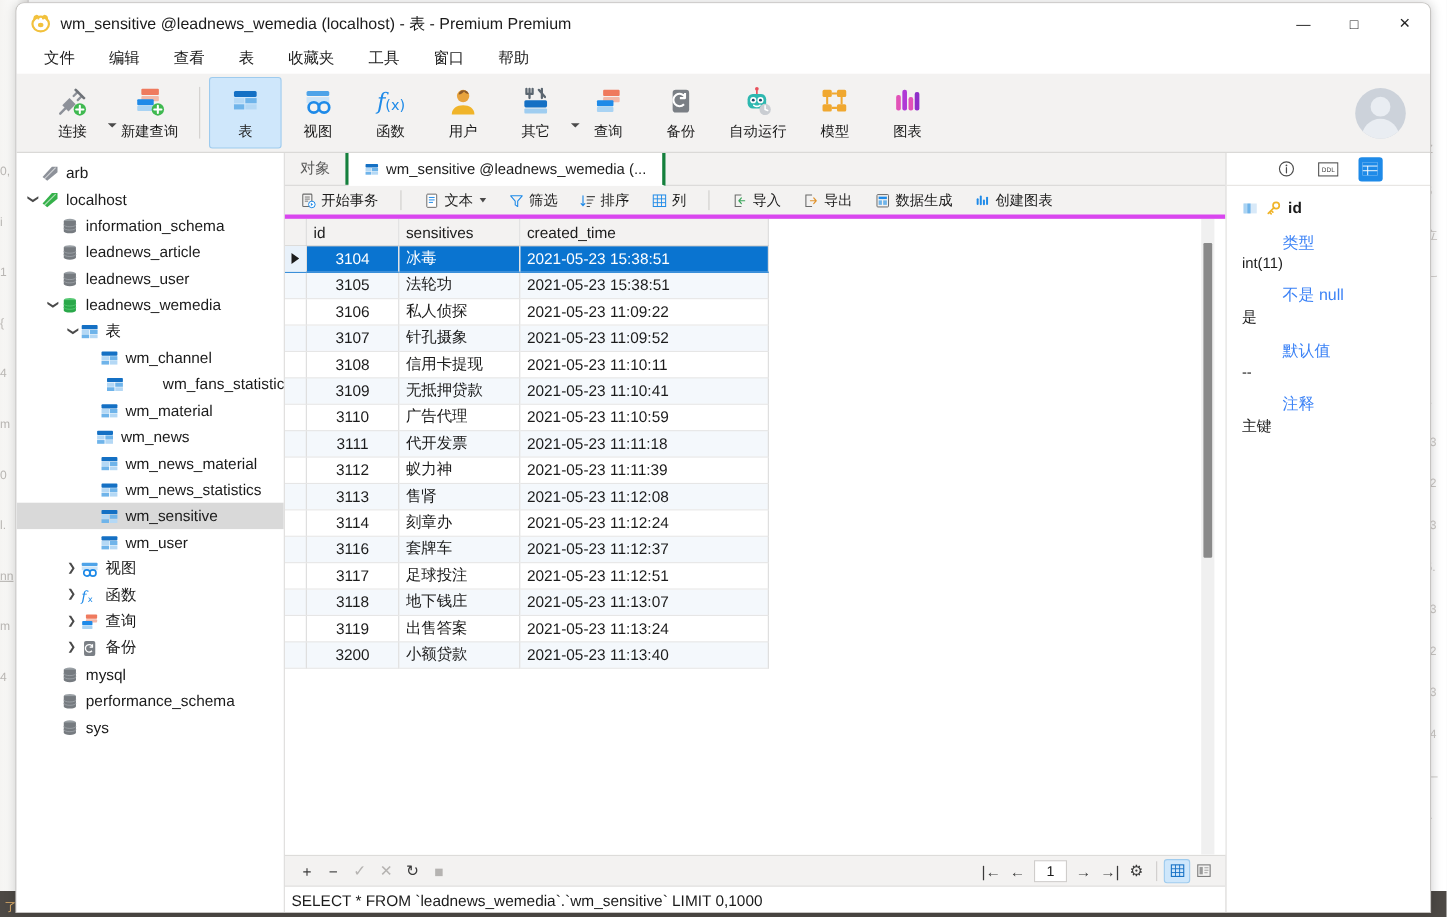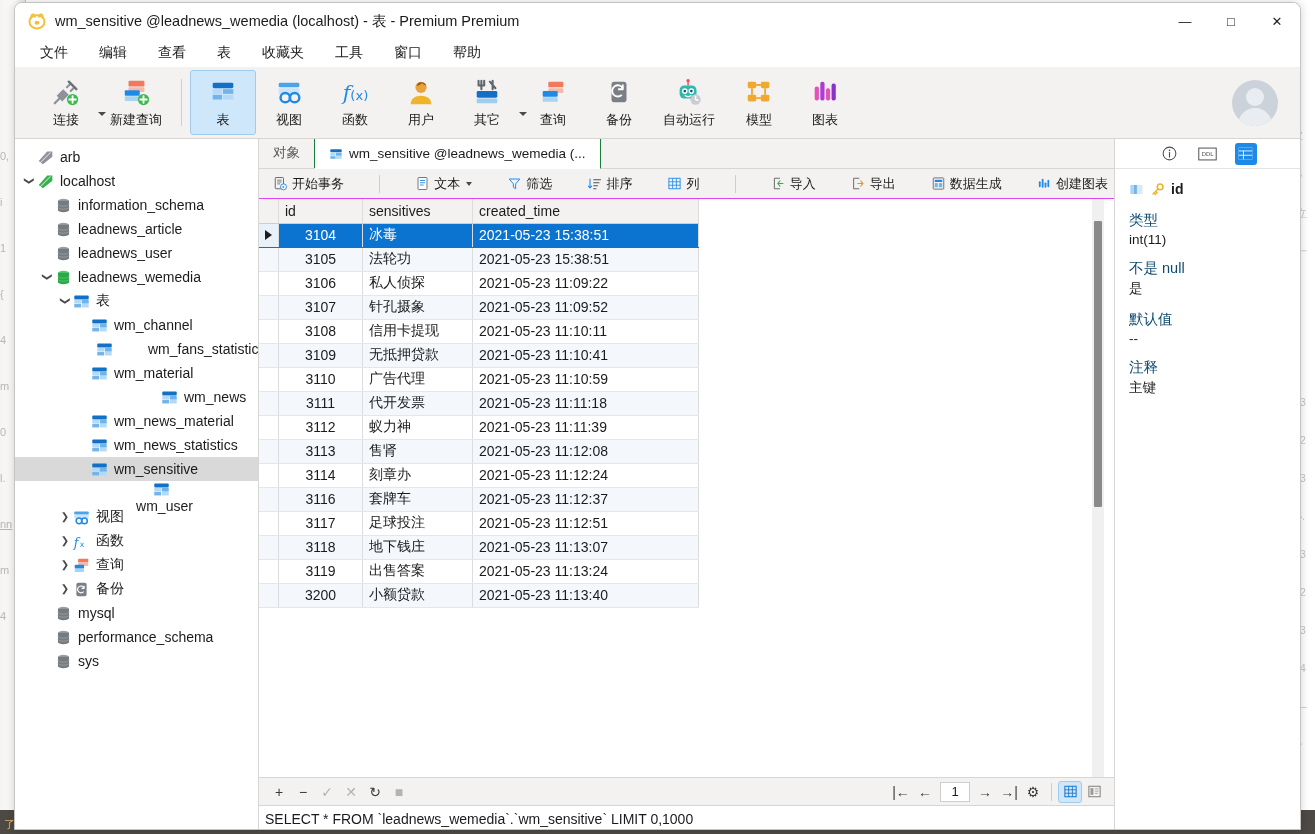--- a/index.html
+++ b/index.html
@@ -131,27 +131,27 @@
   
   #center { flex: 1; display: flex; flex-direction: column; min-width: 0; background: #fff; }
 
   #tabbar {
     height: 30px; background: #f3f2f1; display: flex; align-items: flex-end;
     border-bottom: 1px solid #d8d6d4;
   }
   .tab {
     height: 30px; display: flex; align-items: center; gap: 6px;
     padding: 0 14px; font-size: 13.5px; color: #5a5a5a; white-space: nowrap;
-    border-right: 1px solid #15803d;
+    border-right: 3px solid #15803d;
   }
   .tab.active { background: #ffffff; color: #1b1b1b; border-bottom: 1px solid #fff; margin-bottom: -1px; }
 
   #gridtoolbar {
-    height: 30px; background: #f3f2f1; border-bottom: 1px solid #d946ef;
-    display: flex; align-items: center; padding-left: 8px; gap: 8px; justify-content: space-between;
+    height: 30px; background: #f3f2f1; border-bottom: 4px solid #d946ef;
+    display: flex; align-items: center; padding-left: 8px; gap: 8px;
   }
   .gt-item {
     display: flex; align-items: center; gap: 4px; font-size: 13px; color: #1b1b1b;
     padding: 3px 6px; border-radius: 3px; white-space: nowrap;
   }
   .gt-sep { width: 1px; height: 18px; background: #cfcdcb; margin: 0 6px; }
   .gt-caret { width:0;height:0;border-left:3.5px solid transparent;border-right:3.5px solid transparent;border-top:4px solid #4a4a4a;margin-left:2px; }
 
   
   #gridwrap { flex: 1; position: relative; overflow: hidden; background: #fff; }
@@ -209,21 +209,21 @@
     display: flex; flex-direction: column;
   }
   #info-tabs {
     height: 30px; display: flex; align-items: center; justify-content: center; gap: 16px;
     border-bottom: 1px solid #e6e4e2;
   }
   .info-tab { width: 22px; height: 22px; display: flex; align-items: center; justify-content: center; border-radius: 3px; }
   .info-tab.on { background: #1e8ae8; }
   #info-body { padding: 12px 14px; overflow: hidden; }
   .info-field-title { display: flex; align-items: center; gap: 6px; font-size: 14px; font-weight: bold; color: #1b1b1b; margin-bottom: 14px; }
-  .info-lbl { font-size: 14.5px; color: #0c4a6e; margin-top: 12px; }
+  .info-lbl { font-size: 14.5px; color: #3b82f6; margin-top: 12px; margin-left: 37px; }
   .info-val { font-size: 13.5px; color: #1b1b1b; margin-top: 2px; }
 </style>
 </head>
 <body>
 
 <div id="bg-desktop">
   <div class="bg-left-strip"></div>
   <div class="bg-right-strip"></div>
   <div class="bg-bottombar"></div>
   <div class="bg-bottombar-text">了 1507，当前列 0    文章已保存20.18.19</div>
@@ -555,21 +555,21 @@
           <span class="tw"></span>
           <svg viewBox="0 0 20 20" class="ticon">
             <rect x="1.5" y="3" width="17" height="4.5" rx="1" fill="#1470c4"></rect>
             <rect x="1.5" y="8" width="8" height="4.5" fill="#b4d8f5"></rect>
             <rect x="10.3" y="8" width="8.2" height="4.5" fill="#6fb4ea"></rect>
             <rect x="1.5" y="13" width="8" height="4" fill="#6fb4ea"></rect>
             <rect x="10.3" y="13" width="8.2" height="4" fill="#b4d8f5"></rect>
           </svg>
           <span>wm_material</span>
         </div>
-        <div class="tree-row" style="padding-left: 86px; margin-left: 44px;">
+        <div class="tree-row" style="padding-left: 56px;">
           <span class="tw"></span>
           <svg viewBox="0 0 20 20" class="ticon">
             <rect x="1.5" y="3" width="17" height="4.5" rx="1" fill="#1470c4"></rect>
             <rect x="1.5" y="8" width="8" height="4.5" fill="#b4d8f5"></rect>
             <rect x="10.3" y="8" width="8.2" height="4.5" fill="#6fb4ea"></rect>
             <rect x="1.5" y="13" width="8" height="4" fill="#6fb4ea"></rect>
             <rect x="10.3" y="13" width="8.2" height="4" fill="#b4d8f5"></rect>
           </svg>
           <span>wm_news</span>
         </div>
@@ -599,21 +599,21 @@
           <span class="tw"></span>
           <svg viewBox="0 0 20 20" class="ticon">
             <rect x="1.5" y="3" width="17" height="4.5" rx="1" fill="#1470c4"></rect>
             <rect x="1.5" y="8" width="8" height="4.5" fill="#b4d8f5"></rect>
             <rect x="10.3" y="8" width="8.2" height="4.5" fill="#6fb4ea"></rect>
             <rect x="1.5" y="13" width="8" height="4" fill="#6fb4ea"></rect>
             <rect x="10.3" y="13" width="8.2" height="4" fill="#b4d8f5"></rect>
           </svg>
           <span>wm_sensitive</span>
         </div>
-        <div class="tree-row" style="padding-left: 60px; flex-direction: column;">
+        <div class="tree-row" style="padding-left: 60px;">
           <span class="tw"></span>
           <svg viewBox="0 0 20 20" class="ticon">
             <rect x="1.5" y="3" width="17" height="4.5" rx="1" fill="#1470c4"></rect>
             <rect x="1.5" y="8" width="8" height="4.5" fill="#b4d8f5"></rect>
             <rect x="10.3" y="8" width="8.2" height="4.5" fill="#6fb4ea"></rect>
             <rect x="1.5" y="13" width="8" height="4" fill="#6fb4ea"></rect>
             <rect x="10.3" y="13" width="8.2" height="4" fill="#b4d8f5"></rect>
           </svg>
           <span>wm_user</span>
         </div>

